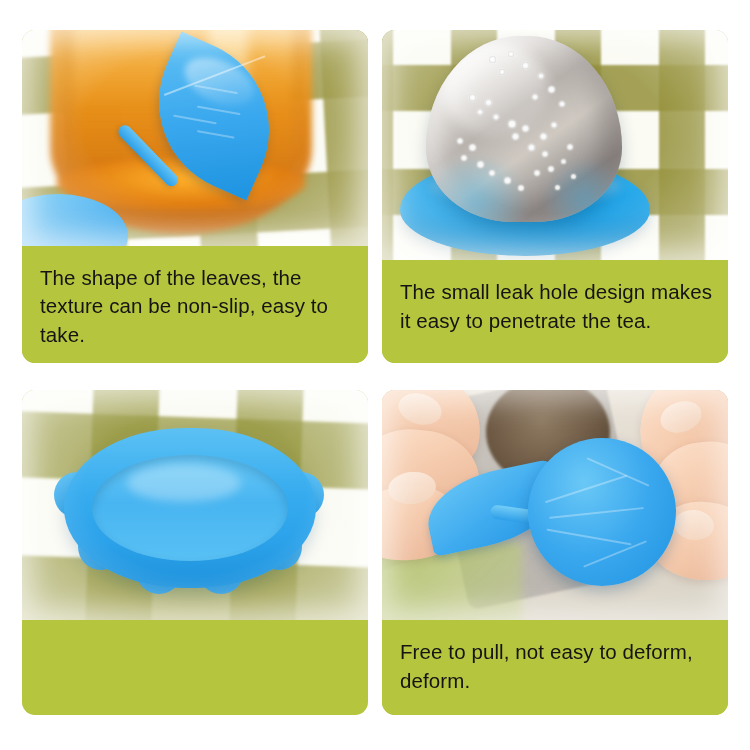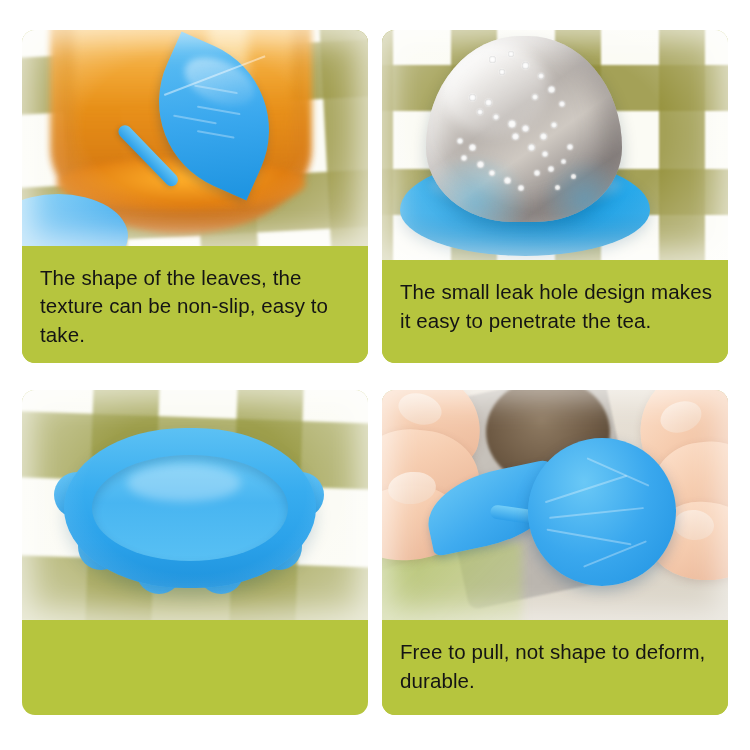--- a/index.html
+++ b/index.html
@@ -550,17 +550,17 @@
         <div class="p4-lid">
           <div class="lidvein" style="left:10%;top:34%;width:58%;transform:rotate(-18deg);"></div>
           <div class="lidvein" style="left:14%;top:50%;width:64%;transform:rotate(-6deg);"></div>
           <div class="lidvein" style="left:12%;top:66%;width:58%;transform:rotate(10deg);"></div>
           <div class="lidvein" style="left:38%;top:22%;width:46%;transform:rotate(24deg);"></div>
           <div class="lidvein" style="left:36%;top:78%;width:46%;transform:rotate(-22deg);"></div>
         </div>
 
         <div class="vignette"></div>
       </div>
-      <div class="caption">Free to pull, not shape to deform, durable.</div>
+      <div class="caption">Free to pull, not easy to deform, deform.</div>
     </div>
 
   </div>
 </div>
 
 </body></html>

